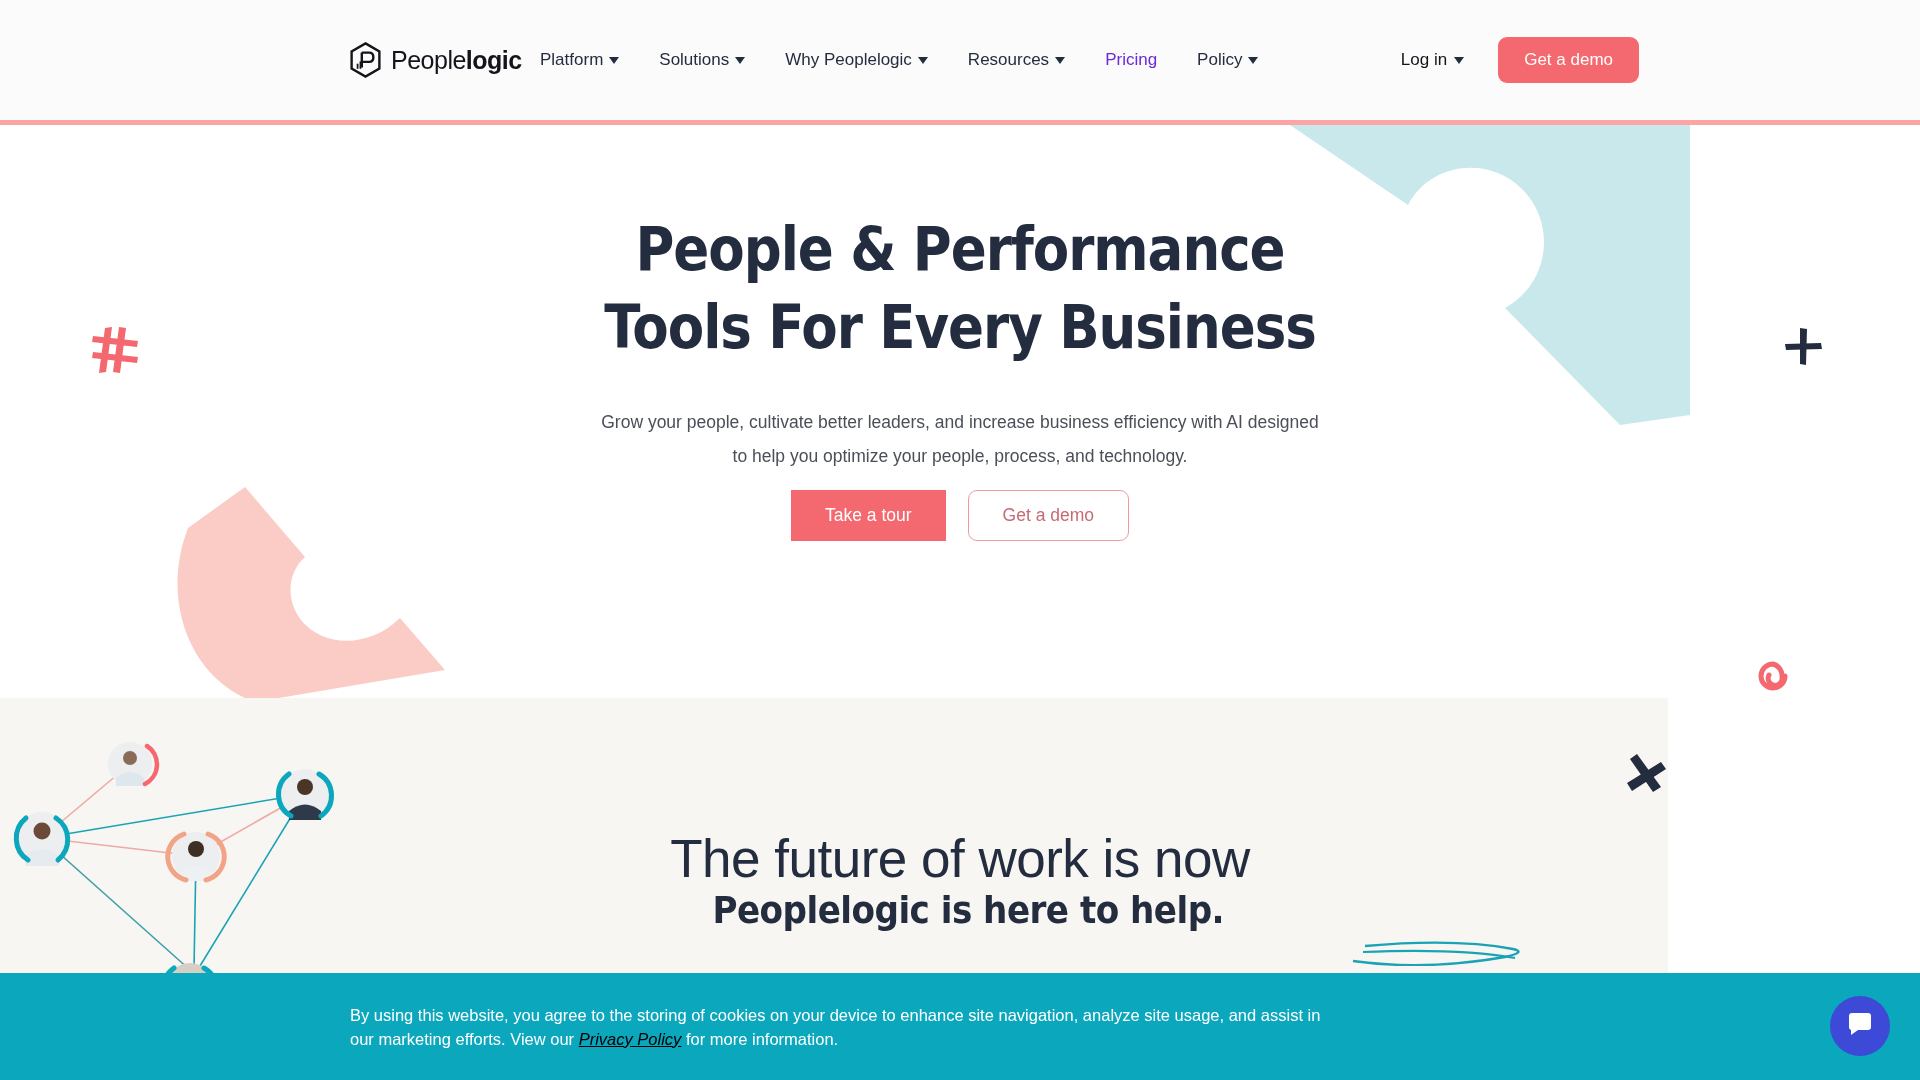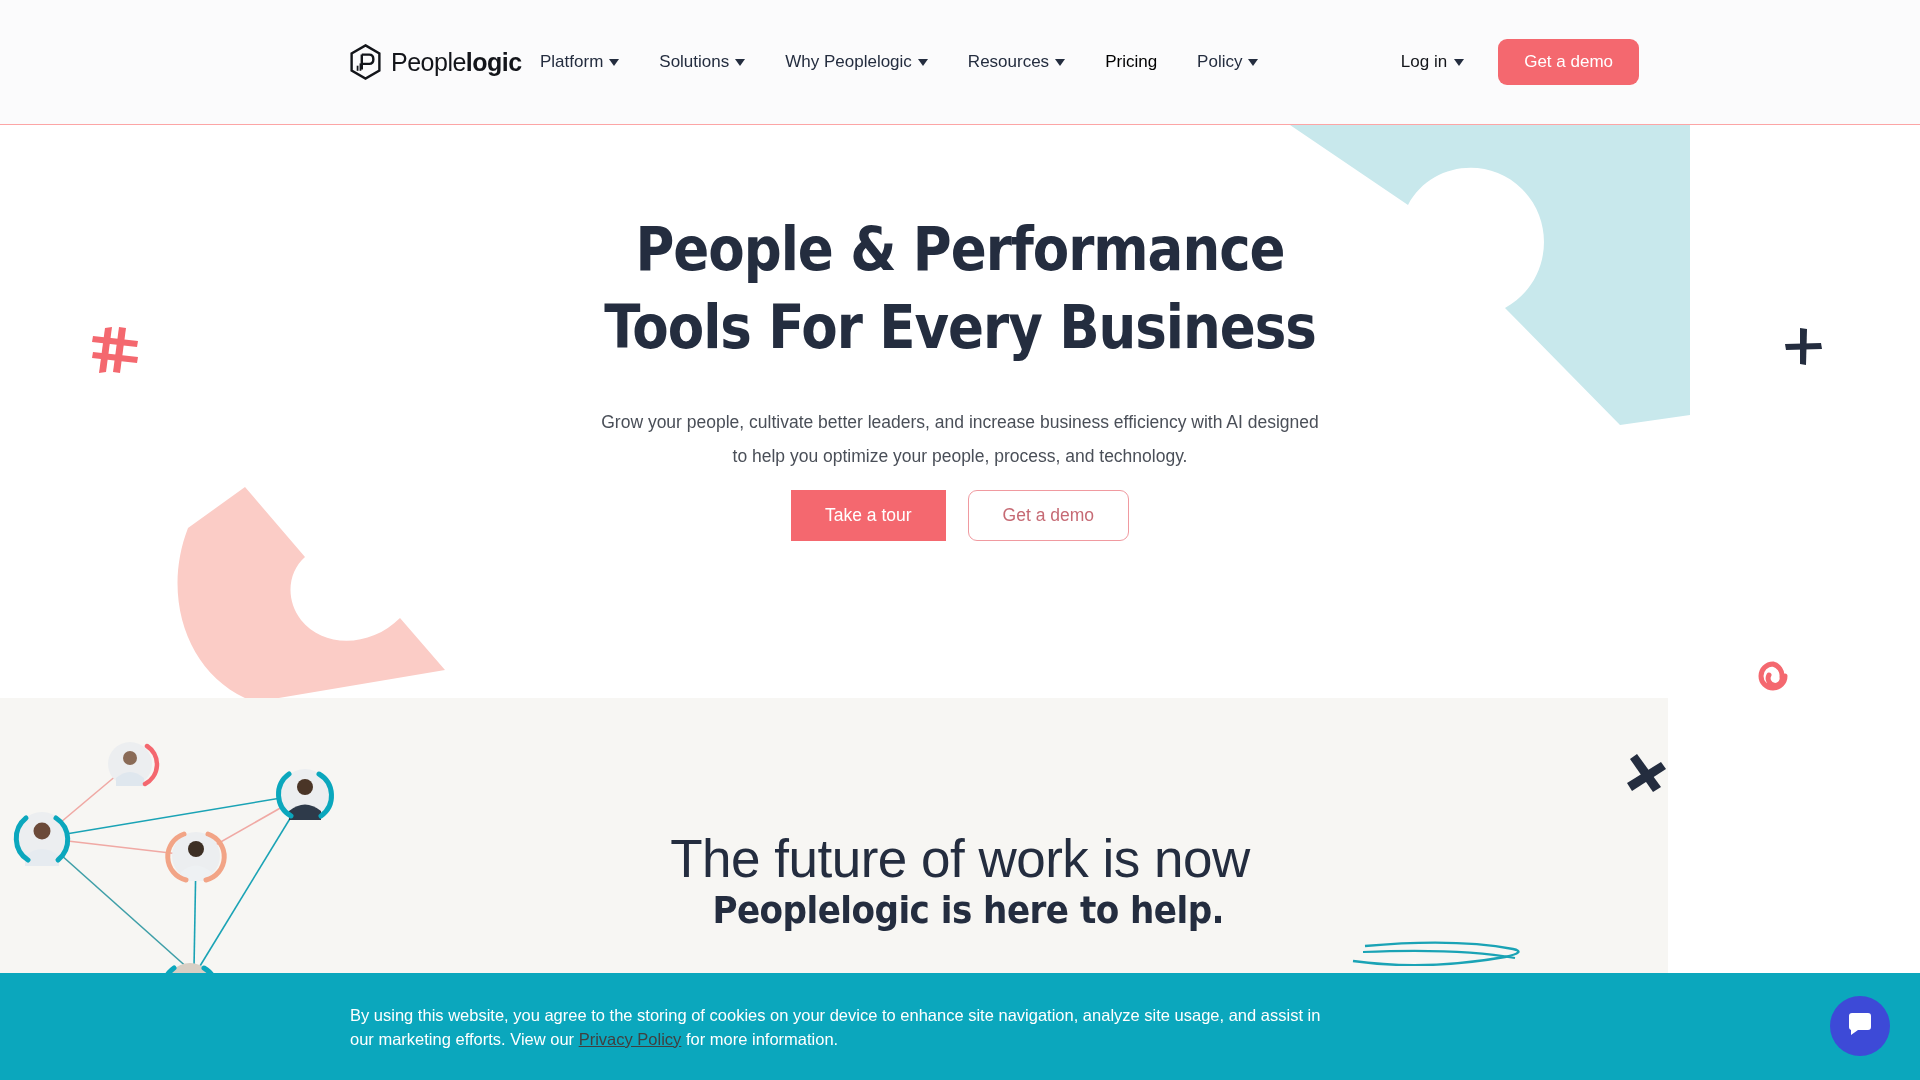--- a/index.html
+++ b/index.html
@@ -8,40 +8,40 @@
     overflow: hidden;
     font-family: "Liberation Sans", sans-serif;
     background: #ffffff;
   }
   #page { position: relative; width: 1920px; height: 1080px; overflow: hidden; }
 
   
   .header {
     position: absolute; top: 0; left: 0; width: 1920px; height: 125px;
     background: #fbfbfc;
-    border-bottom: 1px solid #fca5a5;
+    border-bottom: 5px solid #fca5a5;
     display: flex; align-items: center;
     z-index: 40;
   }
   .logo-wrap {
     position: absolute; left: 347px; top: 50%; transform: translateY(-50%);
     display: flex; align-items: center; gap: 7px;
   }
   .logo-mark { width: 37px; height: 37px; display: block; }
   .logo-text { font-size: 25px; letter-spacing: -0.5px; color: #13151a; white-space: nowrap; }
   .logo-text .lt-light { font-weight: 400; }
   .logo-text .lt-bold { font-weight: 700; }
 
   .nav { position: absolute; left: 540px; top: 50%; transform: translateY(-50%);
          display: flex; align-items: center; gap: 40px; }
   .nav-item {
     display: flex; align-items: center; gap: 6px;
     font-size: 17px; color: #242d3f; cursor: pointer; white-space: nowrap;
   }
-  .nav-item.is-link { color: #000000; }
+  .nav-item.is-link { color: #6d28d9; }
   .caret { width: 0; height: 0; border-left: 5.5px solid transparent;
            border-right: 5.5px solid transparent; border-top: 7px solid #242d3f;
            display: inline-block; }
 
   .header-right { position: absolute; right: 281px; top: 50%; transform: translateY(-50%);
                   display: flex; align-items: center; gap: 34px; margin-left: 10px; }
   .login { display: flex; align-items: center; gap: 7px; font-size: 17px; color: #13151a; cursor: pointer; }
   .btn-demo-top {
     background: #f4686f; color: #ffffff; font-size: 17px;
     padding: 13px 26px; border-radius: 9px; border: none; cursor: pointer;
@@ -107,21 +107,21 @@
   
   .cookie {
     position: absolute; left: 0; bottom: 0; width: 1920px; height: 107px;
     background: #0ba7bd; z-index: 60;
     display: flex; align-items: center;
   }
   .cookie-text {
     position: absolute; left: 350px; top: 50%; transform: translateY(-50%);
     width: 995px; color: #ffffff; font-size: 16.5px; line-height: 24px;
   }
-  .cookie-text a { color: #404040; text-decoration: underline; }
+  .cookie-text a { color: #000000; text-decoration: underline; font-style: italic; }
   .btn-accept {
     position: absolute; left: 1375px; top: 50%; transform: translateY(-50%);
     width: 198px; height: 55px;
     background: transparent; border: 1.5px solid #ffffff; border-radius: 9px;
     color: #ffffff; font-size: 17.5px; cursor: pointer; font-family: inherit;
   }
   .chat-bubble {
     position: absolute; right: 30px; bottom: 24px; width: 60px; height: 60px;
     border-radius: 50%; background: #3d4ad7;
     display: flex; align-items: center; justify-content: center;

